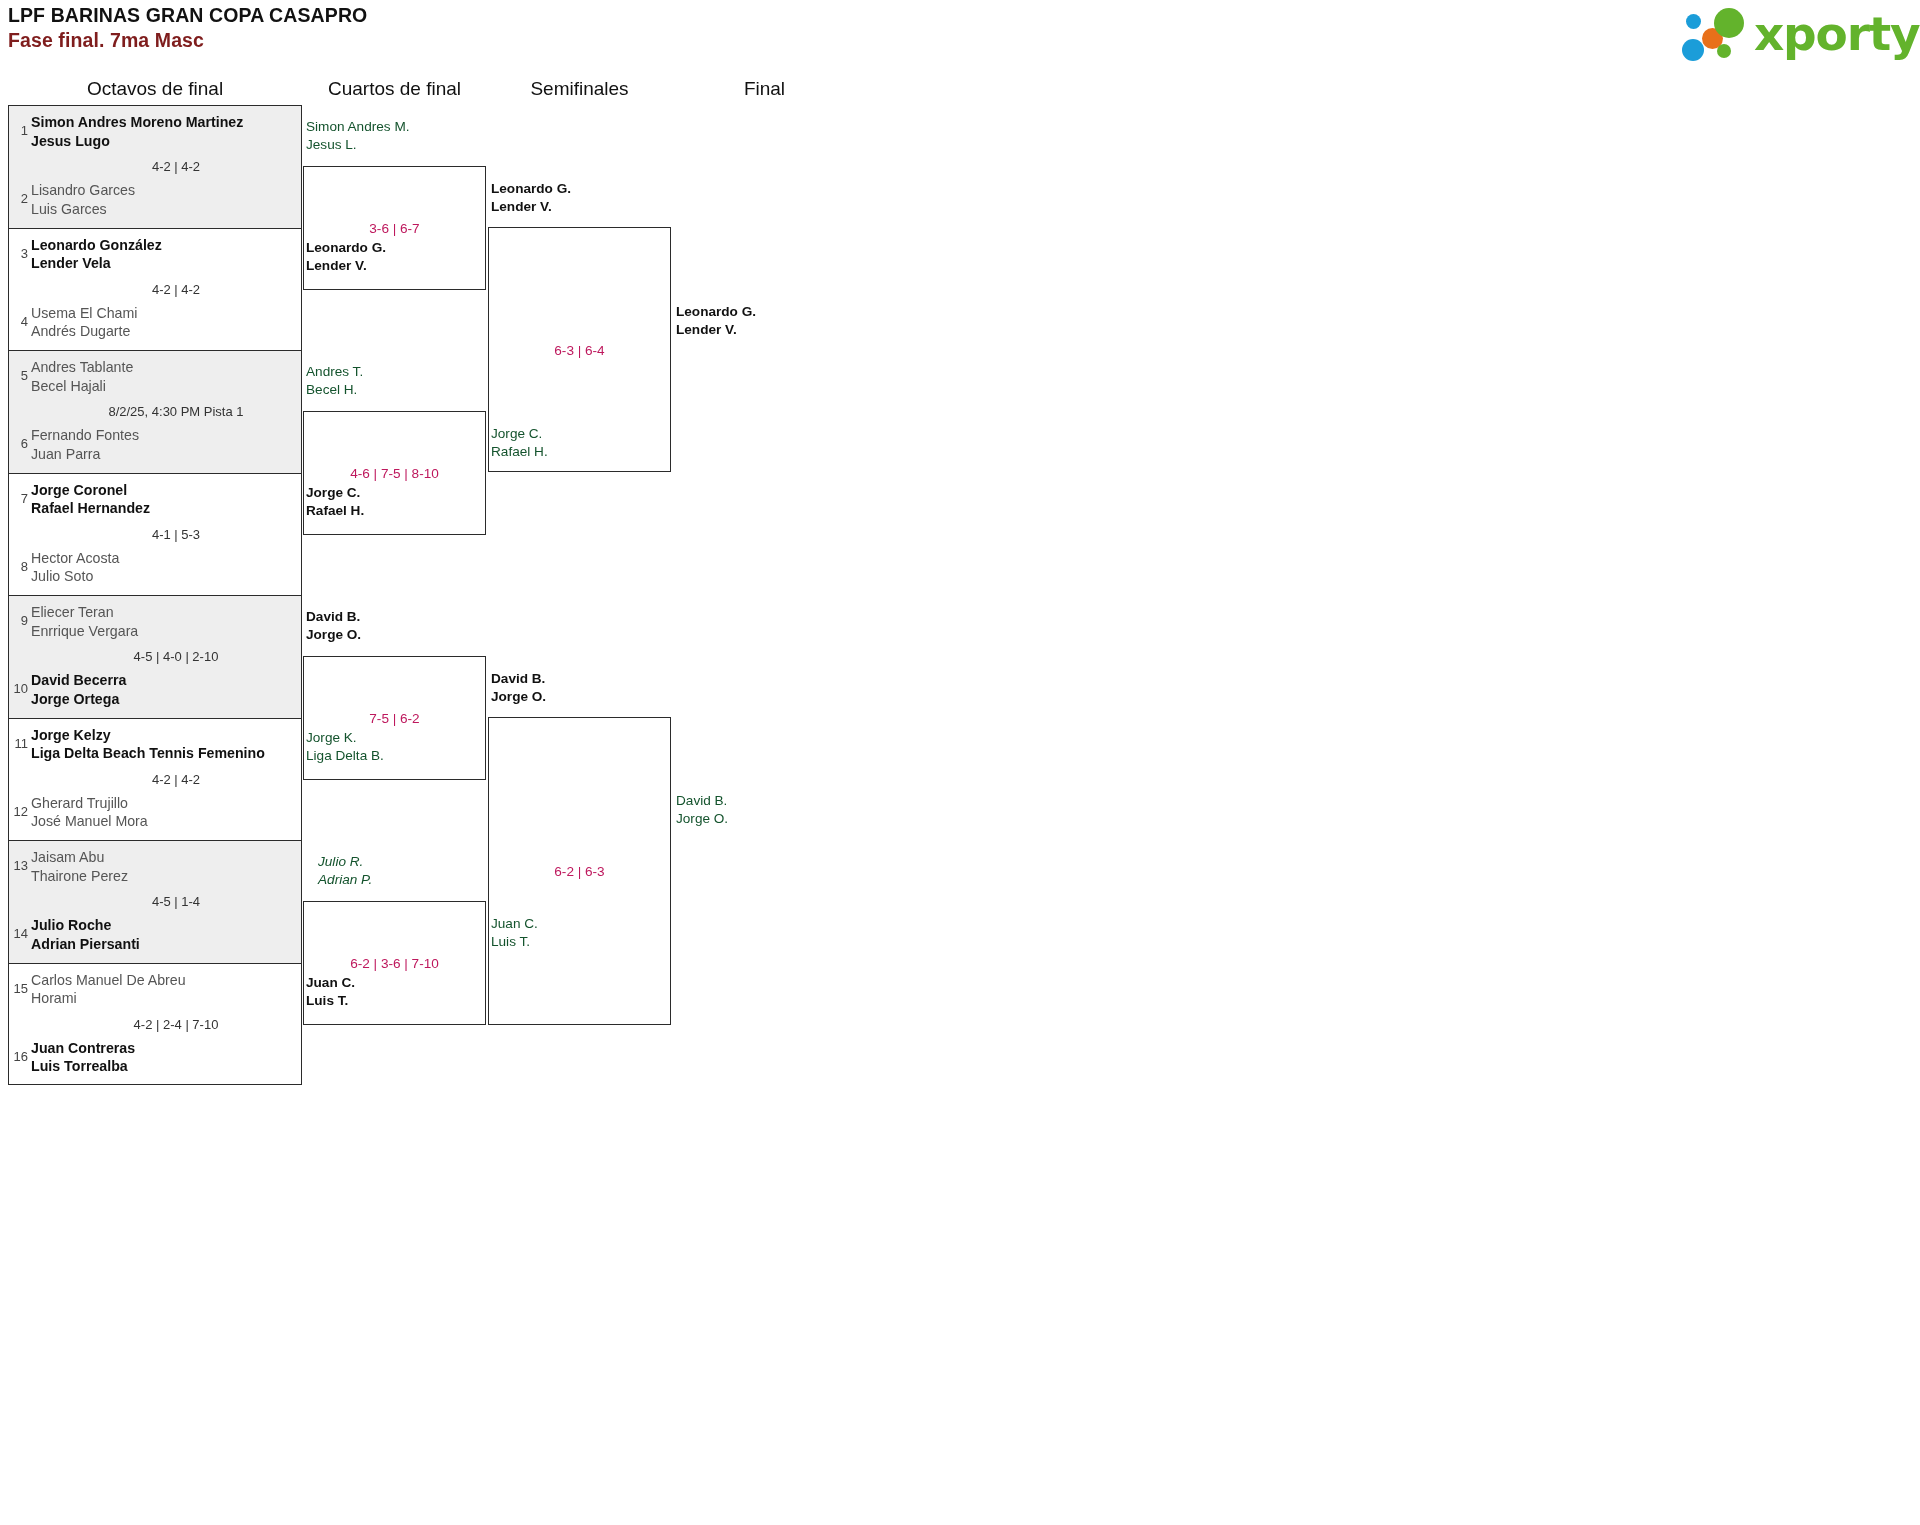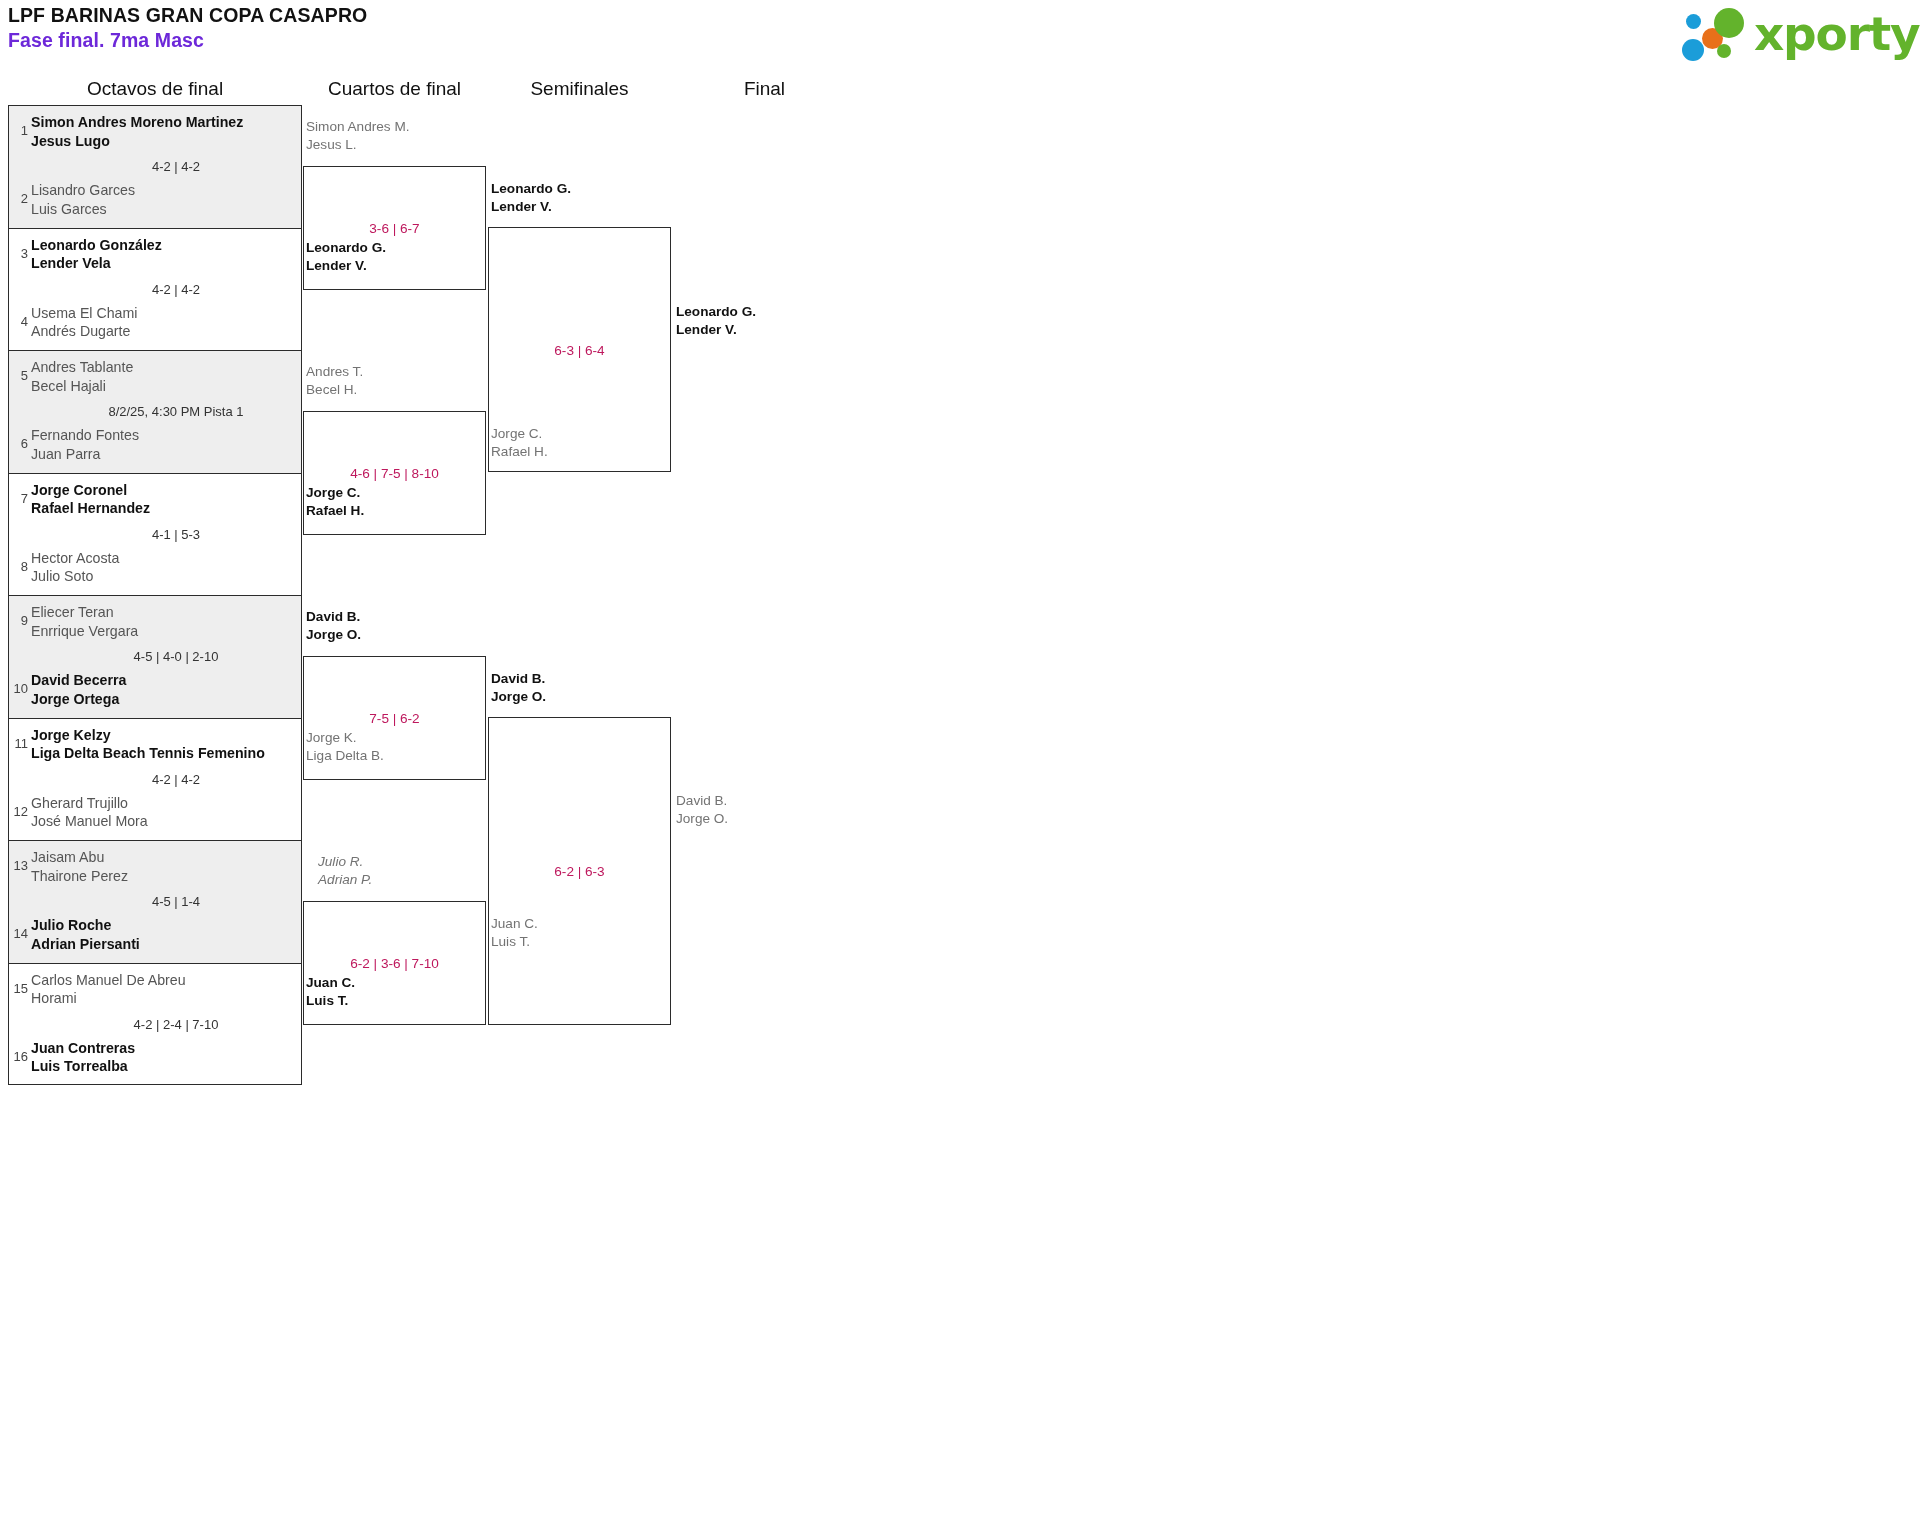--- a/index.html
+++ b/index.html
@@ -10,21 +10,21 @@
     font-family: "Liberation Sans", sans-serif;
     color: #1a1a1a;
     overflow: hidden;
   }
   #page { position: relative; width: 1920px; height: 1525px; }
 
   
   #header { position: absolute; left: 0; top: 0; width: 1920px; height: 70px; }
   #title-block { position: absolute; left: 8px; top: 3px; }
   .title-line1 { font-size: 19.5px; font-weight: bold; letter-spacing: .1px; line-height: 24px; color: #111; }
-  .title-line2 { font-size: 19.5px; font-weight: bold; letter-spacing: .1px; line-height: 24px; color: #6d28d9; margin-top: 1px; }
+  .title-line2 { font-size: 19.5px; font-weight: bold; letter-spacing: .1px; line-height: 24px; color: #7f1d1d; margin-top: 1px; }
 
   #logo { position: absolute; right: 18px; top: 6px; width: 220px; height: 58px; }
   #logo .dots { position: absolute; left: 0; top: 2px; width: 78px; height: 54px; }
   #logo .dot { position: absolute; border-radius: 50%; }
   #logo .wordmark {
     position: absolute; left: 72px; top: -1px;
     font-size: 47px; font-weight: bold; letter-spacing: -1.2px;
     color: #63b32c; line-height: 58px; font-family: "DejaVu Sans", sans-serif;
   }
 
@@ -62,21 +62,21 @@
   
   .conn { position: absolute; border: 1.3px solid #2b2b2b; }
   .conn-score {
     position: absolute; width: 100%; text-align: center;
     font-size: 13.6px; color: #be185d; top: 50%; transform: translateY(-50%);
   }
 
   
   .entry { position: absolute; }
   .entry .pname { font-size: 13.6px; line-height: 18px; white-space: nowrap; }
-  .entry.loser .pname { color: #737373; font-weight: normal; }
+  .entry.loser .pname { color: #14532d; font-weight: normal; }
   .entry.winner .pname { color: #111111; font-weight: bold; }
 </style>
 </head>
 <body>
 
 <div id="page">
 
   <div id="header">
     <div id="title-block">
       <div class="title-line1">LPF BARINAS GRAN COPA CASAPRO</div>

